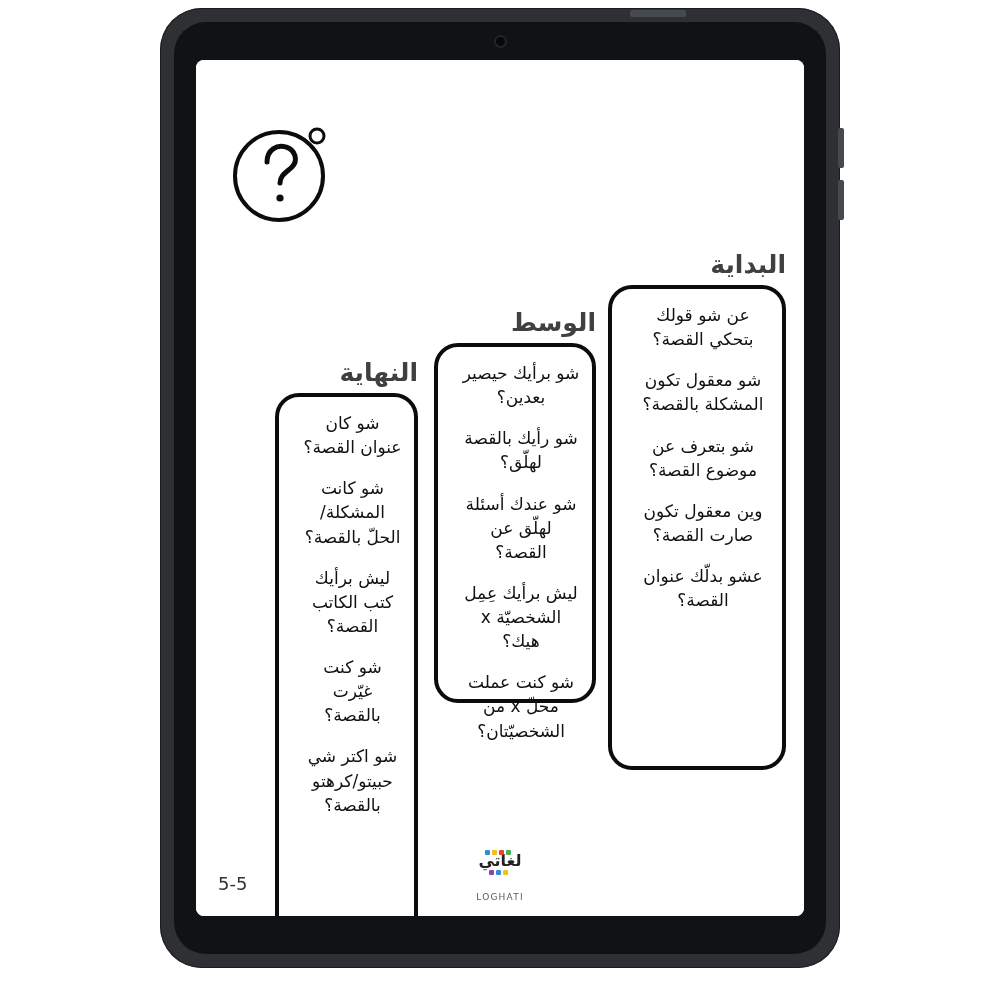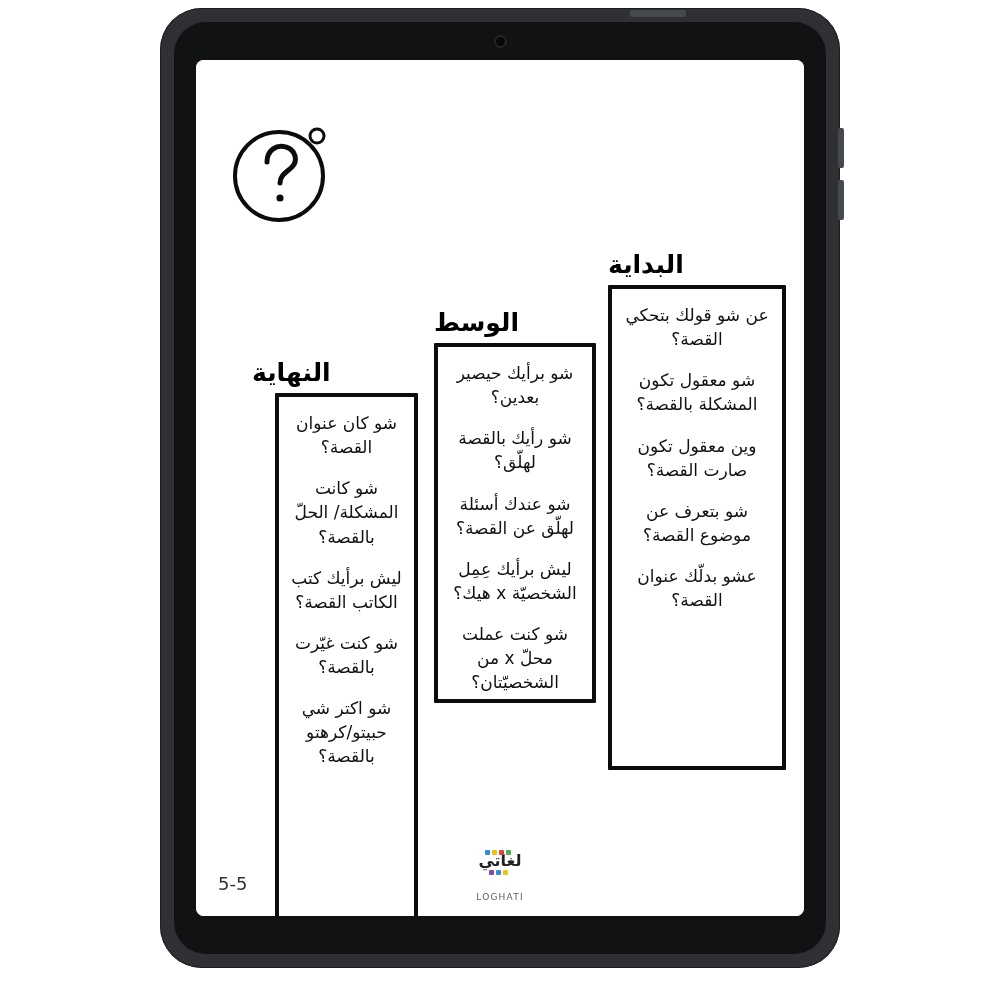--- a/index.html
+++ b/index.html
@@ -103,29 +103,29 @@
 
   
   .col {
     position: absolute;
     direction: rtl;
   }
   .col-heading {
     font-family: "DejaVu Sans", sans-serif;
     font-weight: bold;
     font-size: 25px;
-    color: #000000;
-    text-align: left;
+    color: #404040;
+    text-align: right;
     margin-bottom: 6px;
   }
   .col-box {
     border: 4px solid #0c0c0c;
-    border-radius: 1px;
-    background: #ffffff;
-    padding: 14px 12px 16px 12px;
+    border-radius: 24px;
+    background: #ffffff;
+    padding: 14px 12px 16px 24px;
     box-sizing: border-box;
   }
   .q-item {
     font-family: "DejaVu Sans", sans-serif;
     font-size: 17px;
     line-height: 1.42;
     color: #111;
     text-align: center;
     margin: 0 0 17px 0;
     direction: rtl;
@@ -195,22 +195,22 @@
             <circle cx="56" cy="80" r="3.6" fill="#0c0c0c"></circle>
           </svg>
         </div>
 
 
         <div class="col" id="col-beginning">
           <div class="col-heading">البداية</div>
           <div class="col-box">
             <p class="q-item">عن شو قولك بتحكي القصة؟</p>
             <p class="q-item">شو معقول تكون المشكلة بالقصة؟</p>
+            <p class="q-item">شو بتعرف عن موضوع القصة؟</p>
             <p class="q-item">وين معقول تكون صارت القصة؟</p>
-            <p class="q-item">شو بتعرف عن موضوع القصة؟</p>
             <p class="q-item">عشو بدلّك عنوان القصة؟</p>
           </div>
         </div>
 
         <div class="col" id="col-middle">
           <div class="col-heading">الوسط</div>
           <div class="col-box">
             <p class="q-item">شو برأيك حيصير بعدين؟</p>
             <p class="q-item">شو رأيك بالقصة لهلّق؟</p>
             <p class="q-item">شو عندك أسئلة لهلّق عن القصة؟</p>

